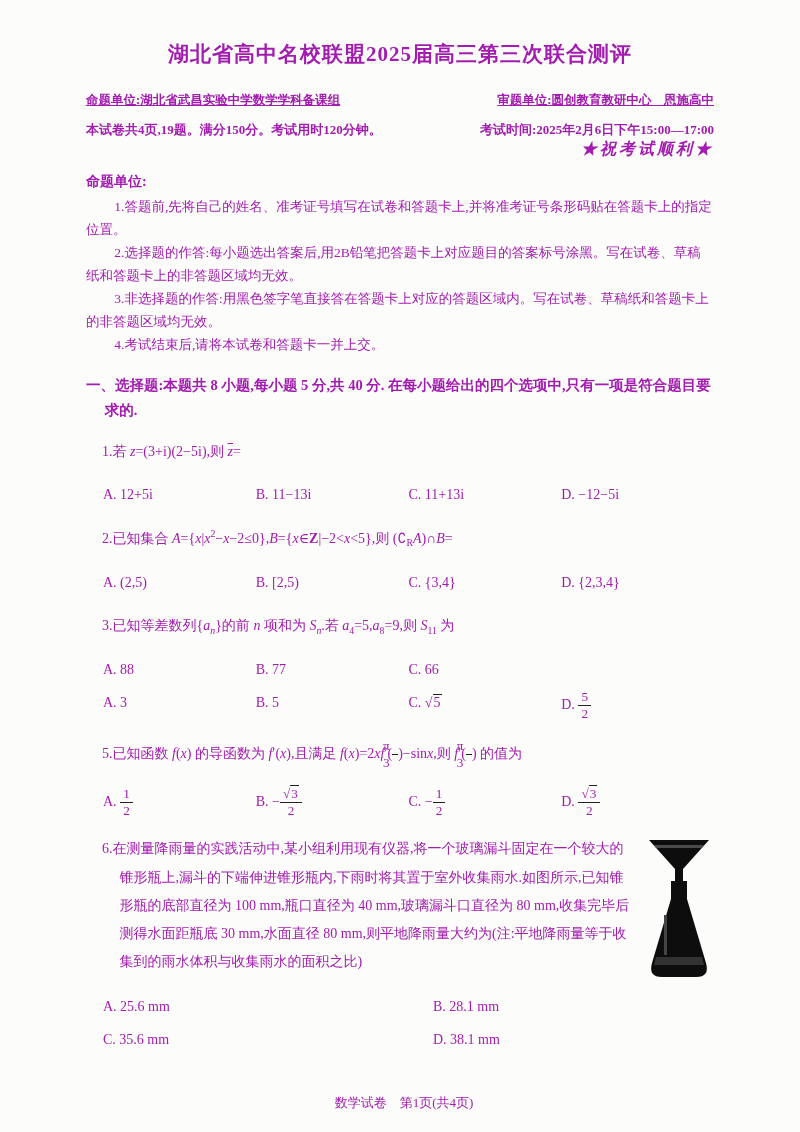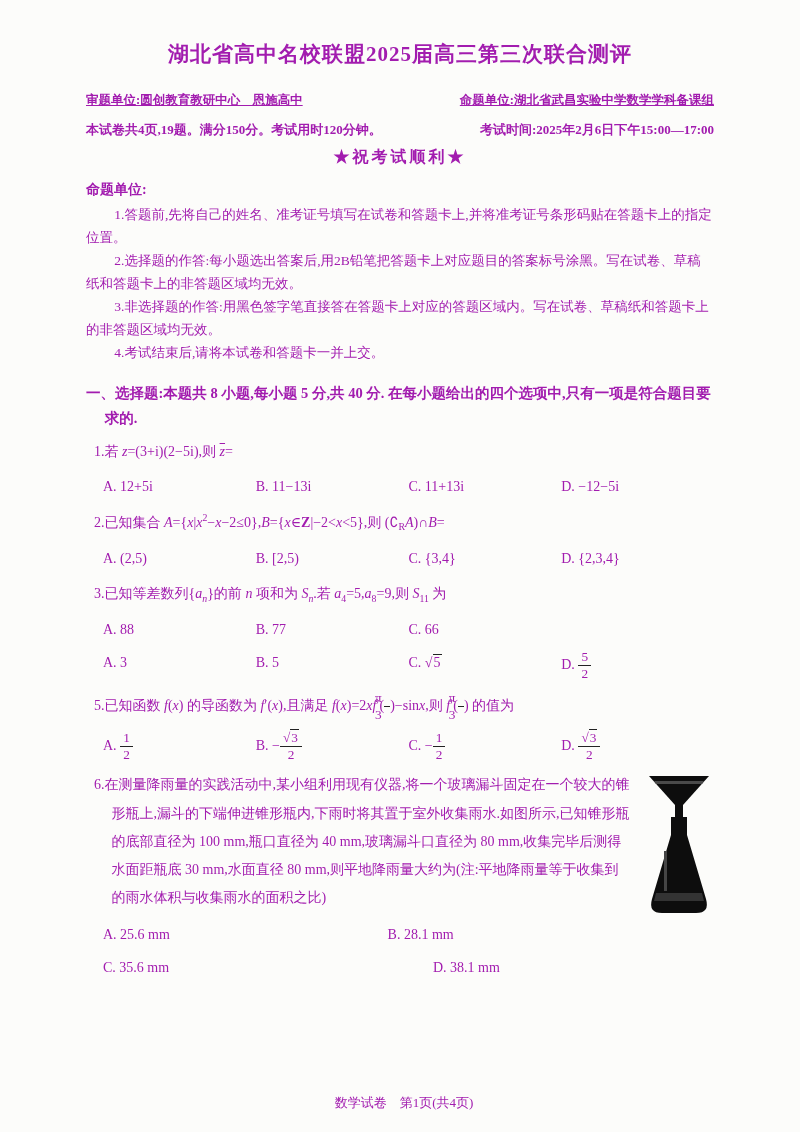--- a/index.html
+++ b/index.html
@@ -7,27 +7,27 @@
   .page{
     width:800px;height:1132px;background:#fcfcfa;color:#a21caf;
     padding:40px 86px 0;box-sizing:border-box;position:relative;overflow:hidden;
     font-family:"Liberation Serif","DejaVu Serif",serif;
   }
   .title{text-align:center;font-size:21px;font-weight:700;letter-spacing:1px}
   .subject{text-align:center;font-size:28px;font-weight:700;margin-top:12px}
   .inforow{display:flex;justify-content:space-between;margin-top:24px;font-size:12.5px;font-weight:700}
   .inforow.u span{text-decoration:underline}
   .inforow.second{margin-top:12px;font-size:13px}
-  .wish{text-align:center;font-weight:700;font-size:16px;letter-spacing:3px;margin-top:8px}
+  .wish{text-align:right;font-weight:700;font-style:italic;font-size:16px;letter-spacing:3px;}
   .notice{margin-top:8px;font-size:13.5px}
   .notice-title{font-weight:700;font-size:14px;line-height:2}
   .notice p{text-indent:2.1em;line-height:1.7;margin:0}
   .heading{font-weight:700;font-size:14.5px;margin-top:16px;line-height:1.75;padding-left:1.3em;text-indent:-1.3em}
   .question{margin-top:5px;font-size:14px}
-  .stem{margin:8px;line-height:1.85;padding-left:1.25em;text-indent:-1.25em}
+  .stem{margin:16px;line-height:1.85;padding-left:1.25em;text-indent:-1.25em}
   .q6 .stem{line-height:2.02}
   .options{display:flex;margin:5px 0 3px 17px;line-height:2}
   .opt{width:25%}
   .options.two .opt{width:54%}
   .options.two .opt:last-child{width:auto}
   sup,sub{font-size:.7em}
   .frac{display:inline-block;vertical-align:middle;text-align:center;line-height:1.2;font-size:.95em}
   .frac .num{display:block;border-bottom:1px solid #222;padding:0 3px}
   .frac .den{display:block;padding:0 3px}
   .rad{border-top:1px solid #222;padding:0 1px}
@@ -36,22 +36,22 @@
   .footer{position:absolute;left:8px;right:0;bottom:20px;text-align:center;font-size:13px}
 </style>
 </head>
 <body>
 
 <div class="page">
 
   <div class="title">湖北省高中名校联盟2025届高三第三次联合测评</div>
 
   <div class="inforow u">
+    <span>命题单位:湖北省武昌实验中学数学学科备课组</span>
     <span>审题单位:圆创教育教研中心　恩施高中</span>
-    <span>命题单位:湖北省武昌实验中学数学学科备课组</span>
   </div>
 
   <div class="inforow second">
     <span>本试卷共4页,19题。满分150分。考试用时120分钟。</span>
     <span>考试时间:2025年2月6日下午15:00—17:00</span>
   </div>
 
   <div class="wish">★祝考试顺利★</div>
 
   <div class="notice">

